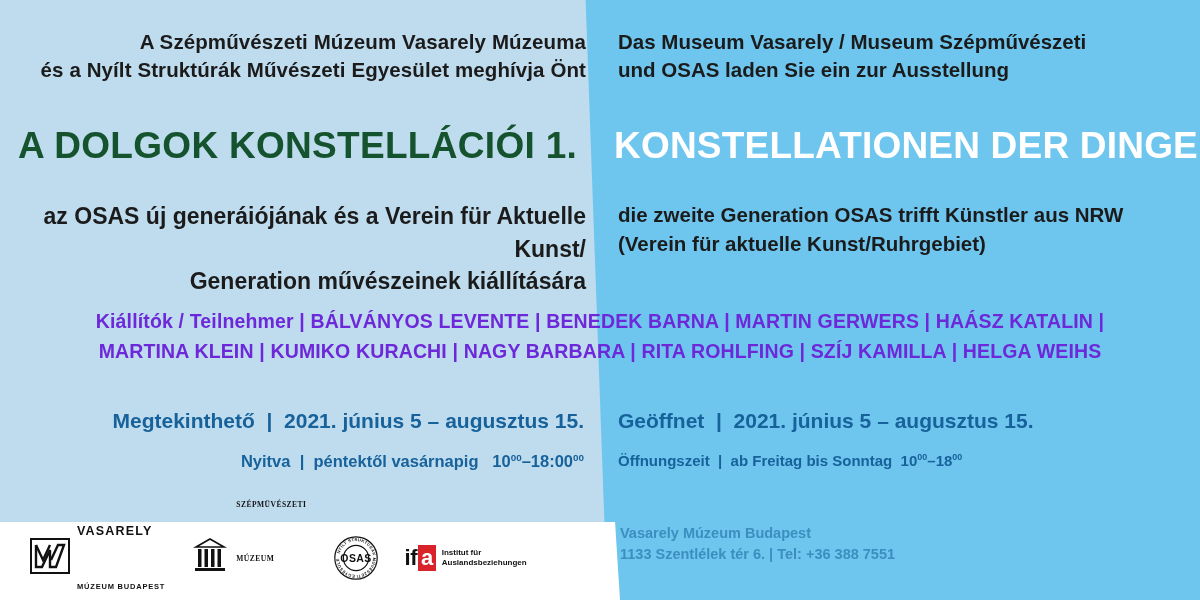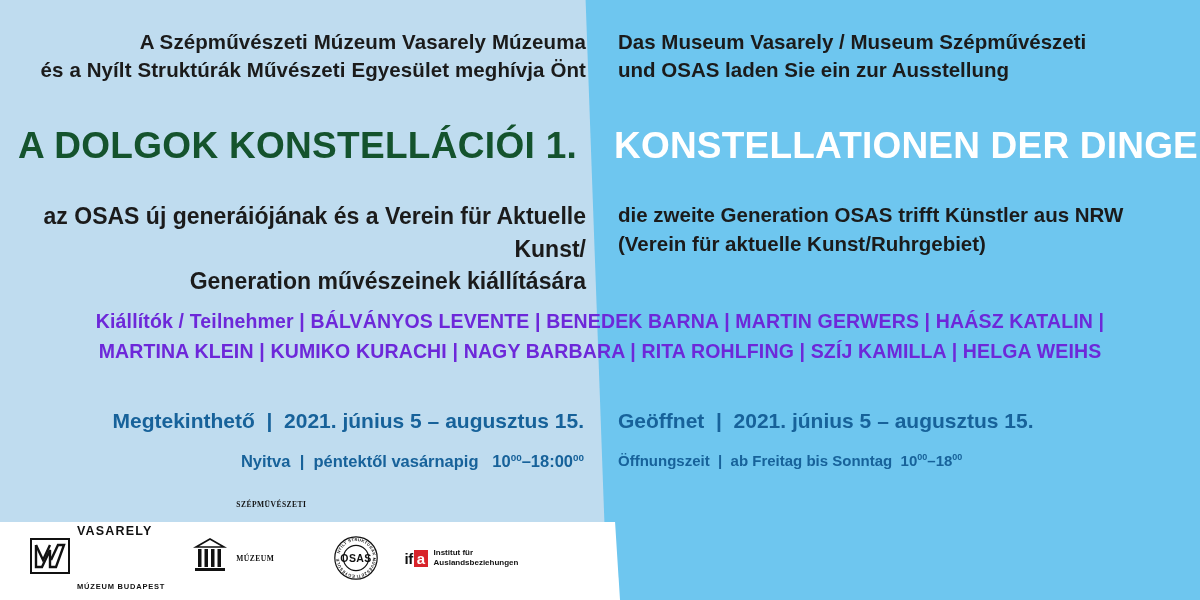--- a/index.html
+++ b/index.html
@@ -251,21 +251,21 @@
   .logo-sm .l1 { font-size: 7.5px; letter-spacing: 0.5px; font-family: Liberation Serif, serif; }
   .logo-sm .l2 { font-size: 6px; letter-spacing: 0.4px; }
   .ifa-wrap {
     display: flex;
     align-items: center;
     gap: 6px;
   }
   .ifa-mark {
     display: flex;
     align-items: baseline;
-    font-size: 15px;
+    font-size: 22px;
     font-weight: 700;
     letter-spacing: -0.5px;
     color: #111;
   }
   .ifa-a {
     display: inline-block;
     background: #d8232a;
     color: #fff;
     padding: 0 3px;
     margin-left: 1px;
@@ -339,20 +339,24 @@
       <span>2021. június 5 – augusztus 15.</span>
     </div>
 
     <div class="r-hours">
       <span>Öffnungszeit</span>
       <span>&nbsp;|&nbsp;</span>
       <span>ab Freitag bis Sonntag</span>
       <span>&nbsp;<span>10</span><sup>00</sup><span>–</span><span>18</span><sup>00</sup></span>
     </div>
 
+    <div class="r-address">
+      <div>Vasarely Múzeum Budapest</div>
+      <div>1133 Szentlélek tér 6. | Tel: +36 388 7551</div>
+    </div>
   </div>
 
   <div class="artists">
     <span>Kiállítók / Teilnehmer  |  BÁLVÁNYOS LEVENTE  |  BENEDEK BARNA  |  MARTIN GERWERS  |  HAÁSZ KATALIN  |</span>
     <span class="line2">MARTINA KLEIN  |  KUMIKO KURACHI  |  NAGY BARBARA  |  RITA ROHLFING  |  SZÍJ KAMILLA  |  HELGA WEIHS</span>
   </div>
 
   <div class="logos">
 
     <div class="logo">

